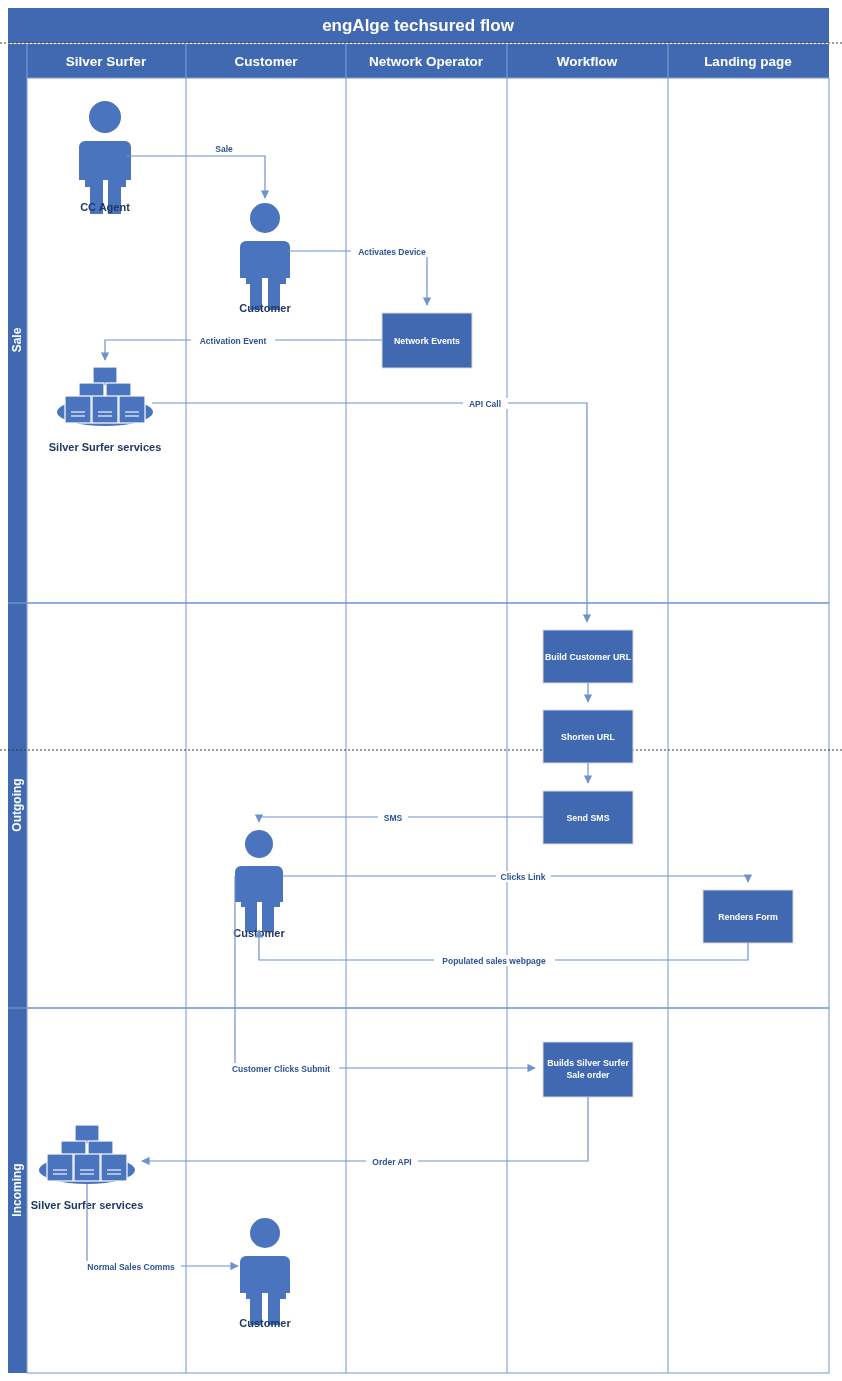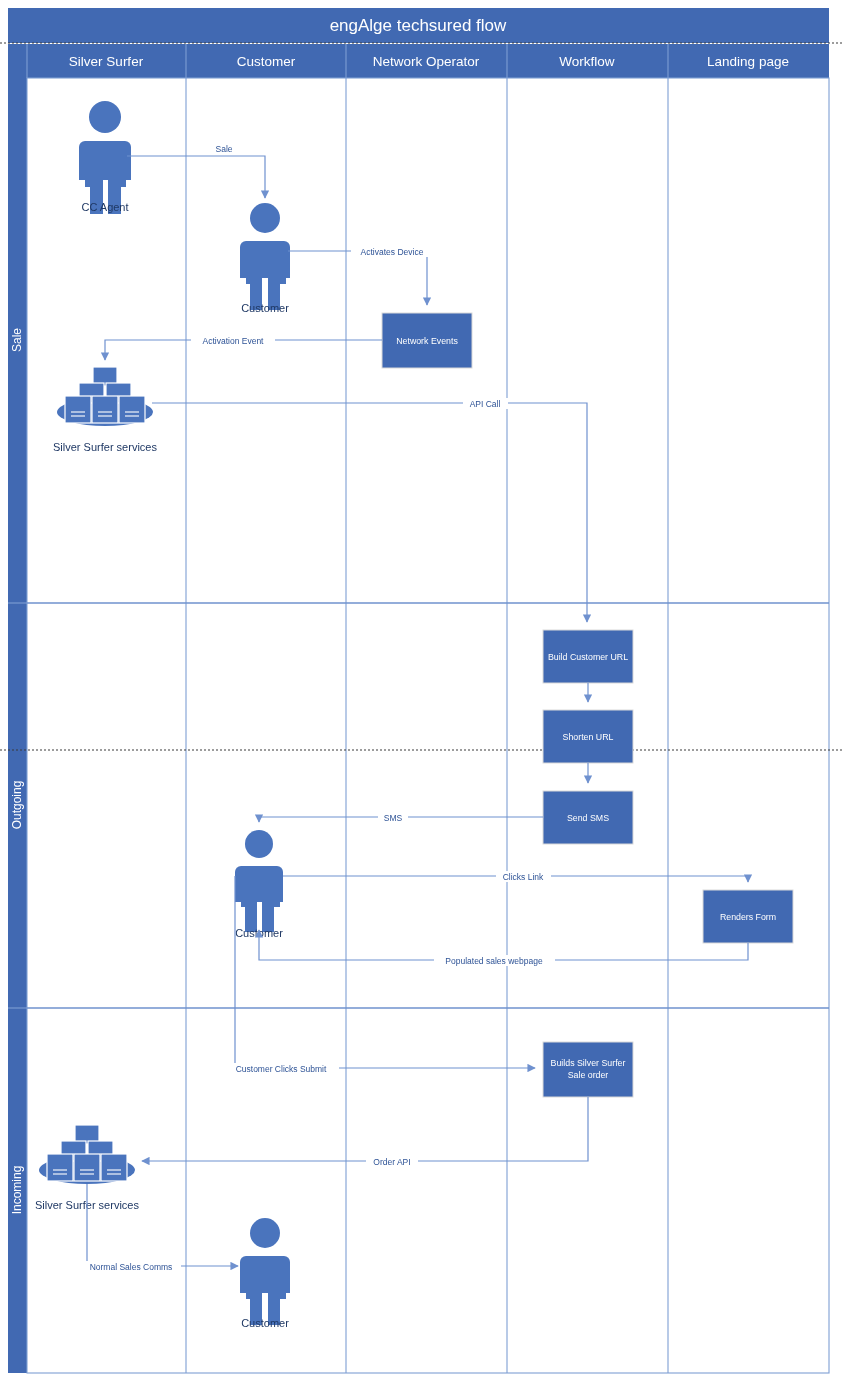--- a/index.html
+++ b/index.html
@@ -8,20 +8,21 @@
     margin: 0; padding: 0;
     background: #ffffff;
     font-family: "Liberation Sans", sans-serif;
   }
   #page {
     position: relative;
     width: 842px;
     height: 1381px;
     overflow: hidden;
     background: #ffffff;
+    font-weight: bold;
   }
   #svg-root {
     position: absolute;
     left: 0; top: 0;
     width: 842px;
     height: 1381px;
   }
   .lane-title-text {
     font-family: "Liberation Sans", sans-serif;
     font-size: 17px;

